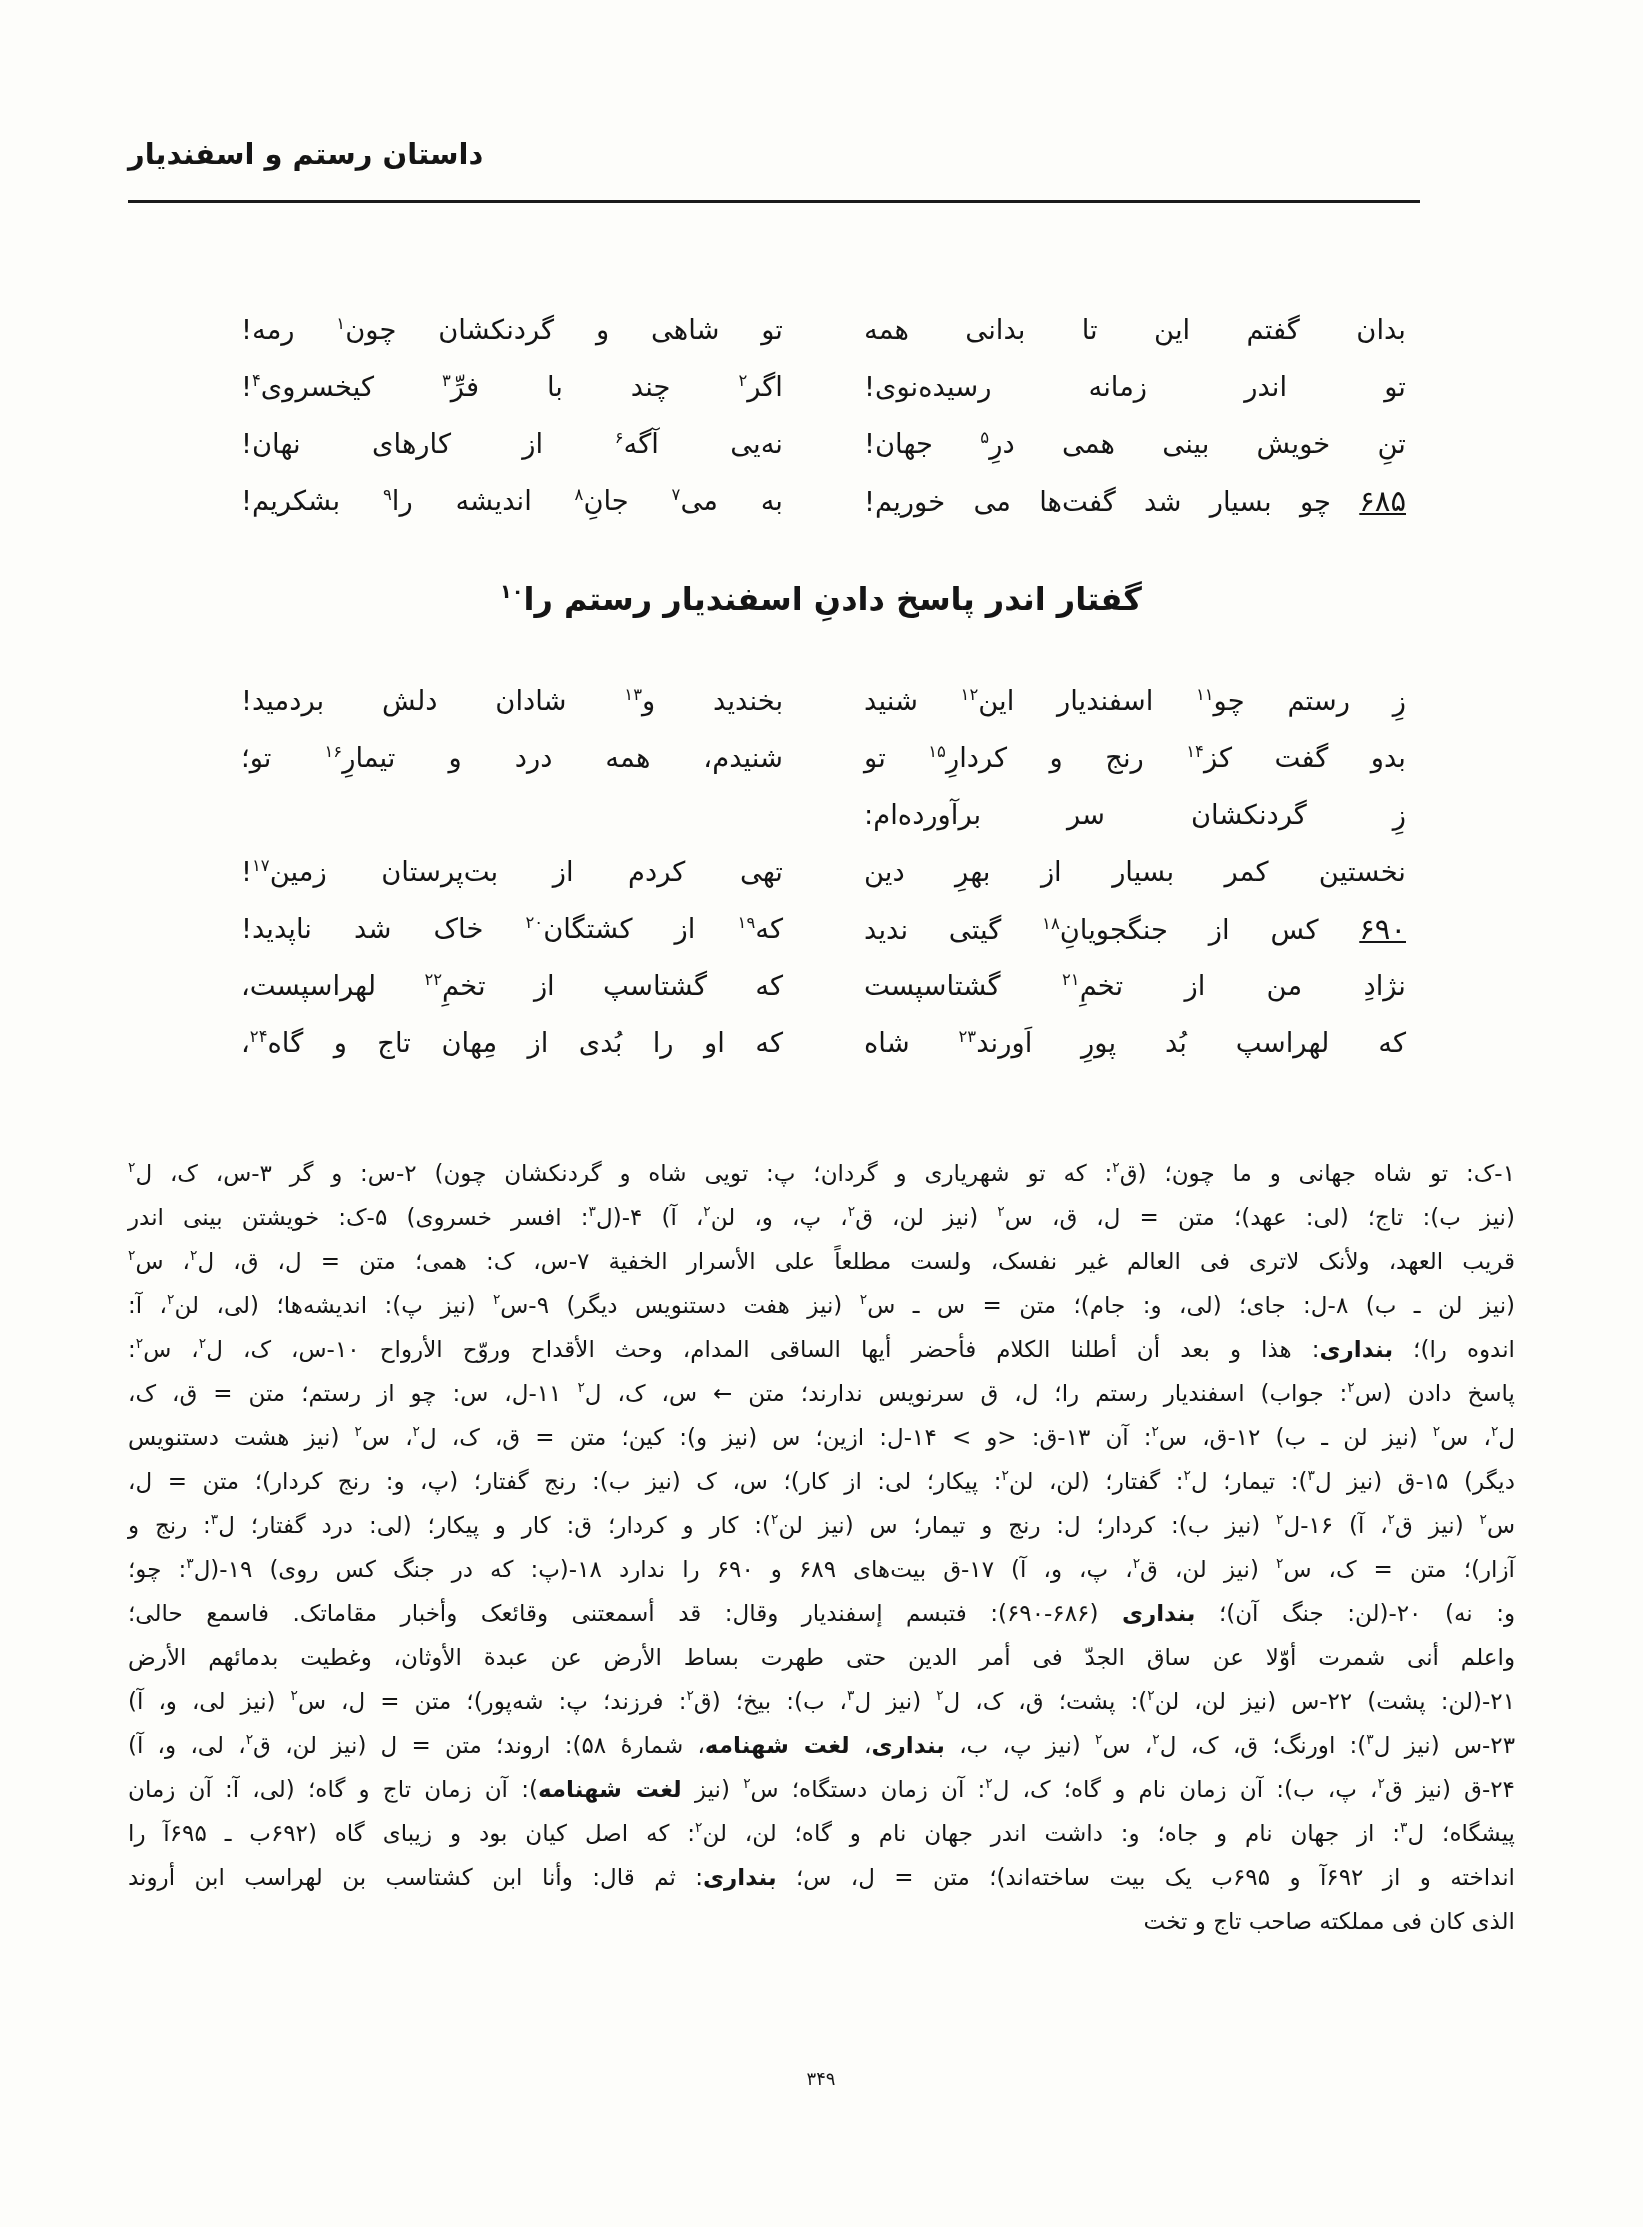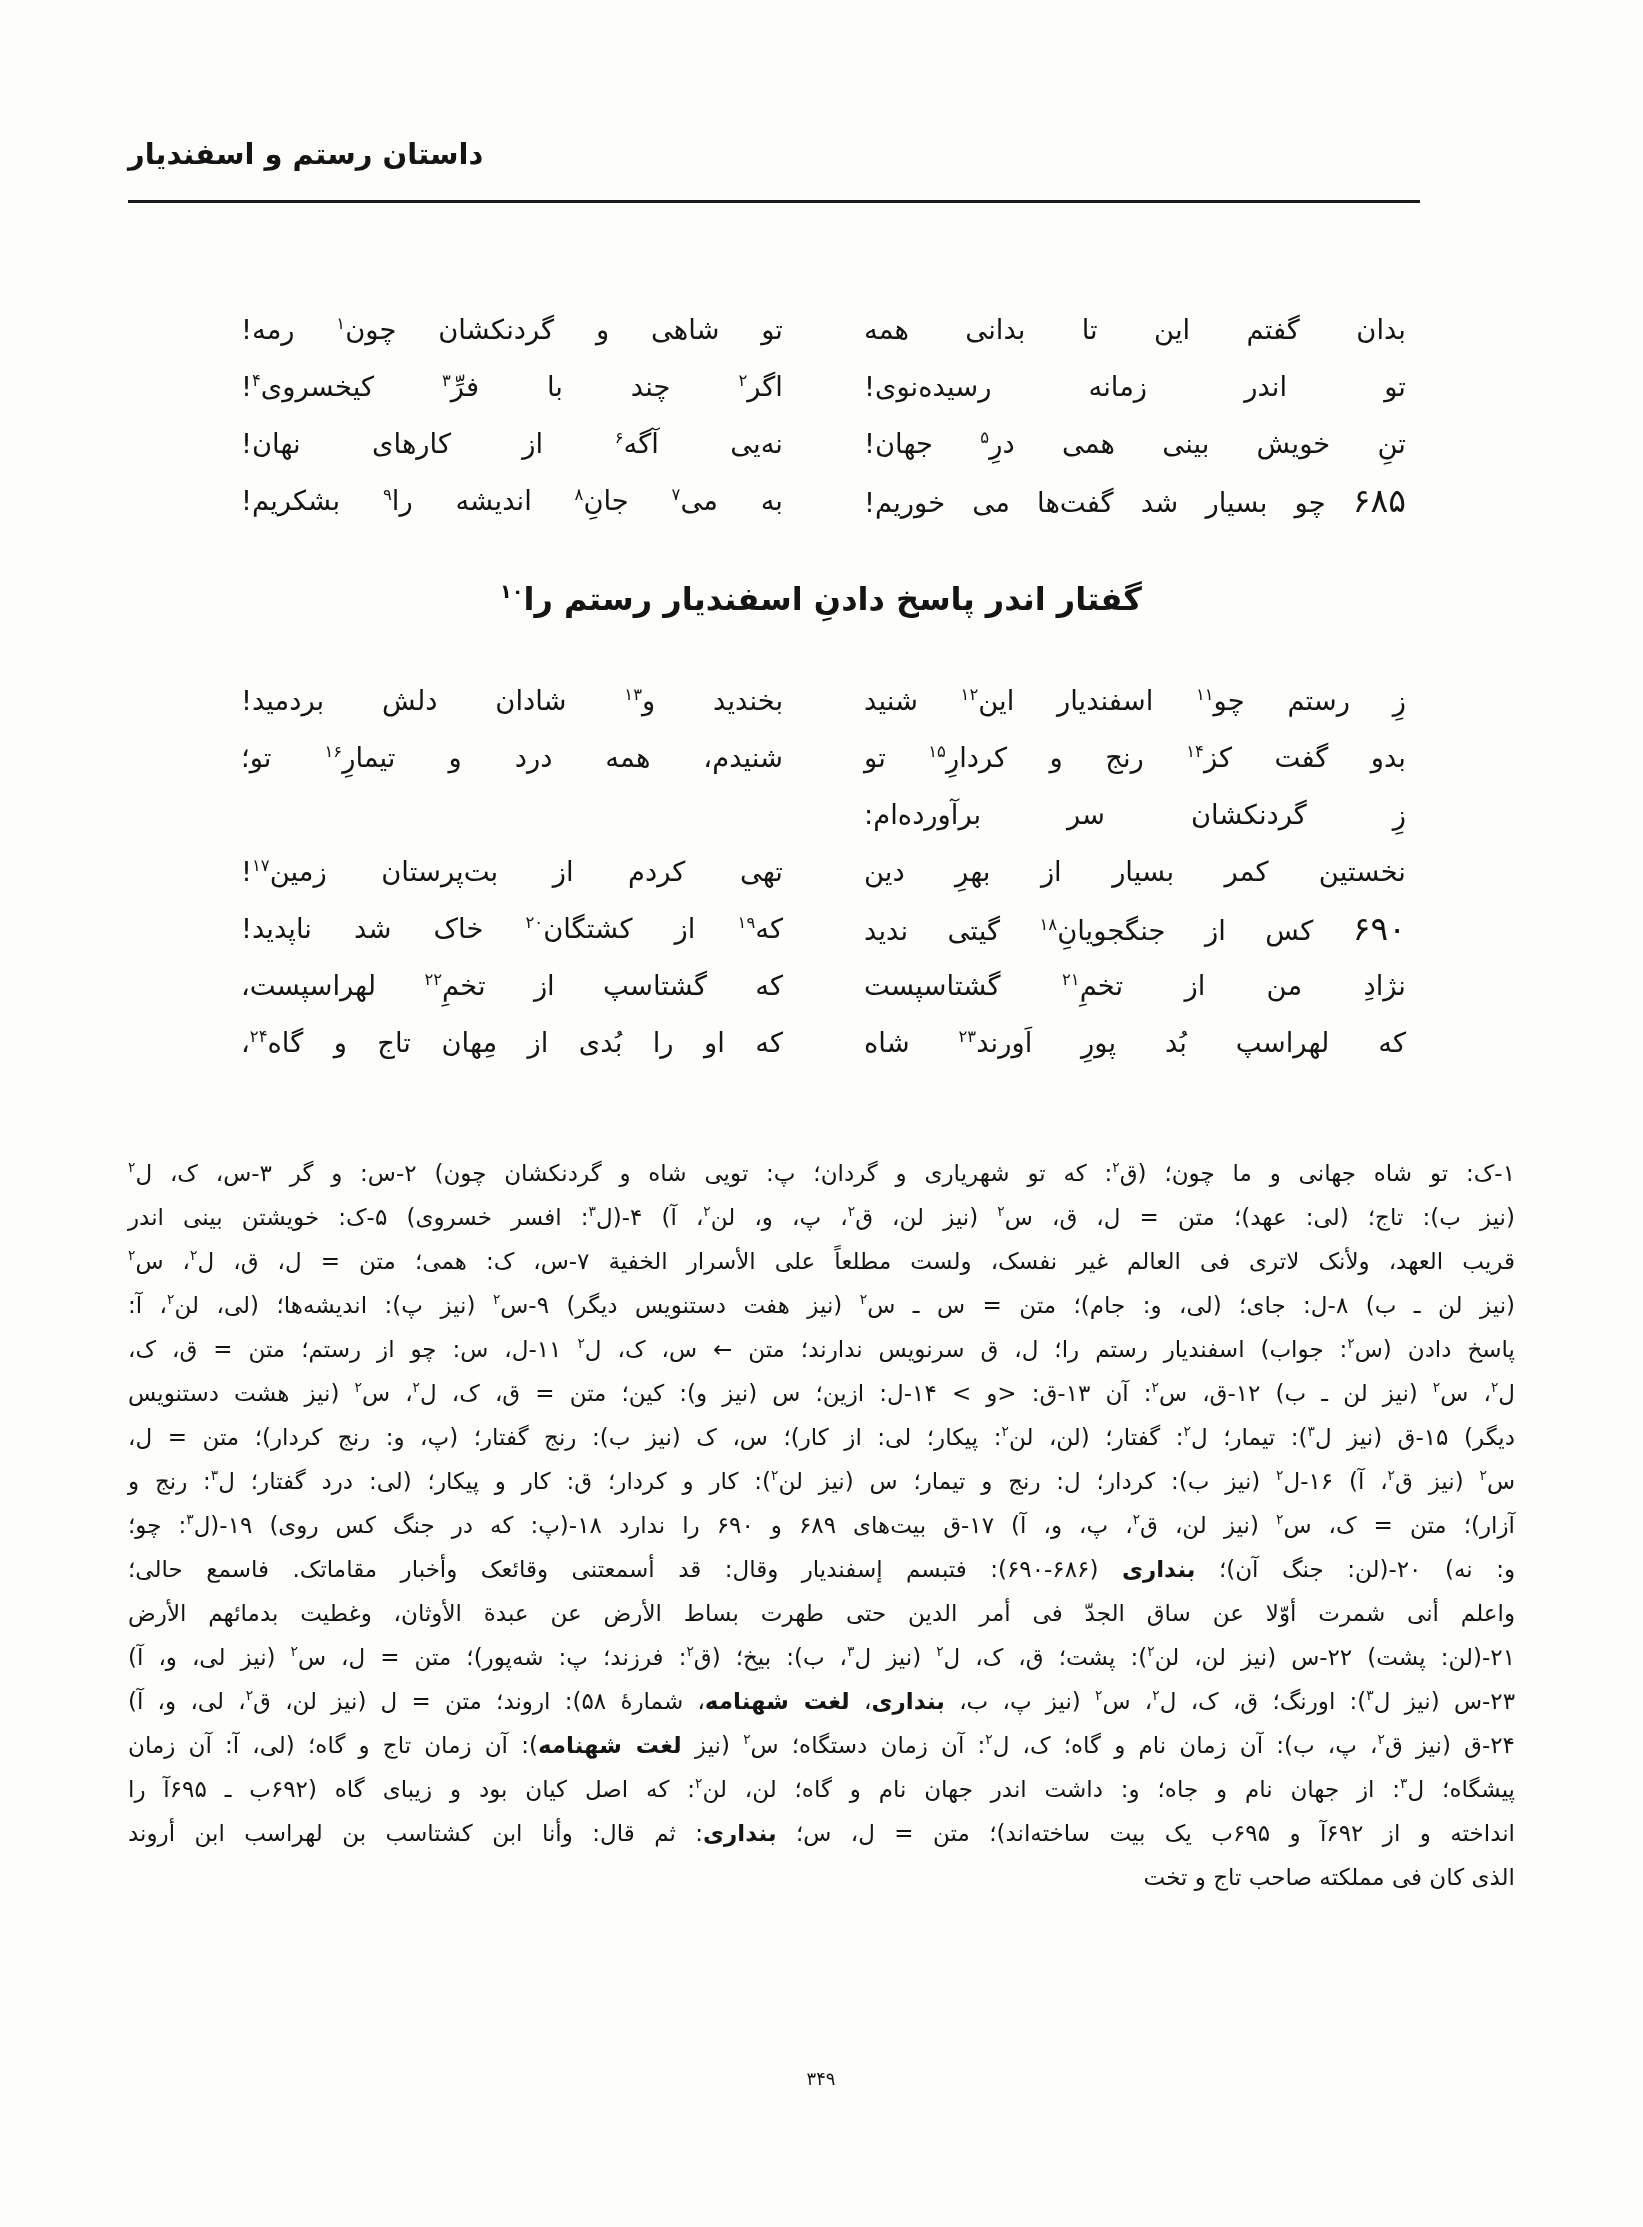--- a/index.html
+++ b/index.html
@@ -29,21 +29,21 @@
   .vrow{
     display:flex;gap:81px;height:57px;align-items:flex-start;
   }
   .hemi{
     width:542px;
     font-size:27.4px;line-height:40px;
     white-space:nowrap;
     text-align:justify;
     text-align-last:justify;
   }
-  .vnum{font-size:33px;}
+  .vnum{font-size:29px;text-decoration:underline;}
   sup{font-size:60%;line-height:0;vertical-align:super;}
   .section-heading{
     position:absolute;top:580px;left:0;width:100%;
     text-align:center;
     font-size:32px;font-weight:bold;
     white-space:nowrap;
   }
   .footnotes{
     position:absolute;top:1151px;right:128px;width:1387px;
   }
@@ -119,20 +119,21 @@
         <div class="hemi">که لهراسپ بُد پورِ اَورند<sup>۲۳</sup> شاه</div>
         <div class="hemi">که او را بُدی از مِهان تاج و گاه<sup>۲۴</sup>،</div>
       </div>
     </div>
 
   <div class="footnotes">
       <div class="fline">۱-ک: تو شاه جهانی و ما چون؛ (ق<sup>۲</sup>: که تو شهریاری و گردان؛ پ: تویی شاه و گردنکشان چون) ۲-س: و گر ۳-س، ک، ل<sup>۲</sup></div>
       <div class="fline">(نیز ب): تاج؛ (لی: عهد)؛ متن = ل، ق، س<sup>۲</sup> (نیز لن، ق<sup>۲</sup>، پ، و، لن<sup>۲</sup>، آ) ۴-(ل<sup>۳</sup>: افسر خسروی) ۵-ک: خویشتن بینی اندر</div>
       <div class="fline">قریب العهد، ولأنک لاتری فی العالم غیر نفسک، ولست مطلعاً علی الأسرار الخفیة ۷-س، ک: همی؛ متن = ل، ق، ل<sup>۲</sup>، س<sup>۲</sup></div>
       <div class="fline">(نیز لن ـ ب) ۸-ل: جای؛ (لی، و: جام)؛ متن = س ـ س<sup>۲</sup> (نیز هفت دستنویس دیگر) ۹-س<sup>۲</sup> (نیز پ): اندیشه‌ها؛ (لی، لن<sup>۲</sup>، آ:</div>
+      <div class="fline">اندوه را)؛ <b>بنداری</b>: هذا و بعد أن أطلنا الکلام فأحضر أیها الساقی المدام، وحث الأقداح وروّح الأرواح ۱۰-س، ک، ل<sup>۲</sup>، س<sup>۲</sup>:</div>
       <div class="fline">پاسخ دادن (س<sup>۲</sup>: جواب) اسفندیار رستم را؛ ل، ق سرنویس ندارند؛ متن ← س، ک، ل<sup>۲</sup> ۱۱-ل، س: چو از رستم؛ متن = ق، ک،</div>
       <div class="fline">ل<sup>۲</sup>، س<sup>۲</sup> (نیز لن ـ ب) ۱۲-ق، س<sup>۲</sup>: آن ۱۳-ق: &lt;و &gt; ۱۴-ل: ازین؛ س (نیز و): کین؛ متن = ق، ک، ل<sup>۲</sup>، س<sup>۲</sup> (نیز هشت دستنویس</div>
       <div class="fline">دیگر) ۱۵-ق (نیز ل<sup>۳</sup>): تیمار؛ ل<sup>۲</sup>: گفتار؛ (لن، لن<sup>۲</sup>: پیکار؛ لی: از کار)؛ س، ک (نیز ب): رنج گفتار؛ (پ، و: رنج کردار)؛ متن = ل،</div>
       <div class="fline">س<sup>۲</sup> (نیز ق<sup>۲</sup>، آ) ۱۶-ل<sup>۲</sup> (نیز ب): کردار؛ ل: رنج و تیمار؛ س (نیز لن<sup>۲</sup>): کار و کردار؛ ق: کار و پیکار؛ (لی: درد گفتار؛ ل<sup>۳</sup>: رنج و</div>
       <div class="fline">آزار)؛ متن = ک، س<sup>۲</sup> (نیز لن، ق<sup>۲</sup>، پ، و، آ) ۱۷-ق بیت‌های ۶۸۹ و ۶۹۰ را ندارد ۱۸-(پ: که در جنگ کس روی) ۱۹-(ل<sup>۳</sup>: چو؛</div>
       <div class="fline">و: نه) ۲۰-(لن: جنگ آن)؛ <b>بنداری</b> (۶۸۶-۶۹۰): فتبسم إسفندیار وقال: قد أسمعتنی وقائعک وأخبار مقاماتک. فاسمع حالی؛</div>
       <div class="fline">واعلم أنی شمرت أوّلا عن ساق الجدّ فی أمر الدین حتی طهرت بساط الأرض عن عبدة الأوثان، وغطیت بدمائهم الأرض</div>
       <div class="fline">۲۱-(لن: پشت) ۲۲-س (نیز لن، لن<sup>۲</sup>): پشت؛ ق، ک، ل<sup>۲</sup> (نیز ل<sup>۳</sup>، ب): بیخ؛ (ق<sup>۲</sup>: فرزند؛ پ: شه‌پور)؛ متن = ل، س<sup>۲</sup> (نیز لی، و، آ)</div>
       <div class="fline">۲۳-س (نیز ل<sup>۳</sup>): اورنگ؛ ق، ک، ل<sup>۲</sup>، س<sup>۲</sup> (نیز پ، ب، <b>بنداری</b>، <b>لغت شهنامه</b>، شمارهٔ ۵۸): اروند؛ متن = ل (نیز لن، ق<sup>۲</sup>، لی، و، آ)</div>
       <div class="fline">۲۴-ق (نیز ق<sup>۲</sup>، پ، ب): آن زمان نام و گاه؛ ک، ل<sup>۲</sup>: آن زمان دستگاه؛ س<sup>۲</sup> (نیز <b>لغت شهنامه</b>): آن زمان تاج و گاه؛ (لی، آ: آن زمان</div>

